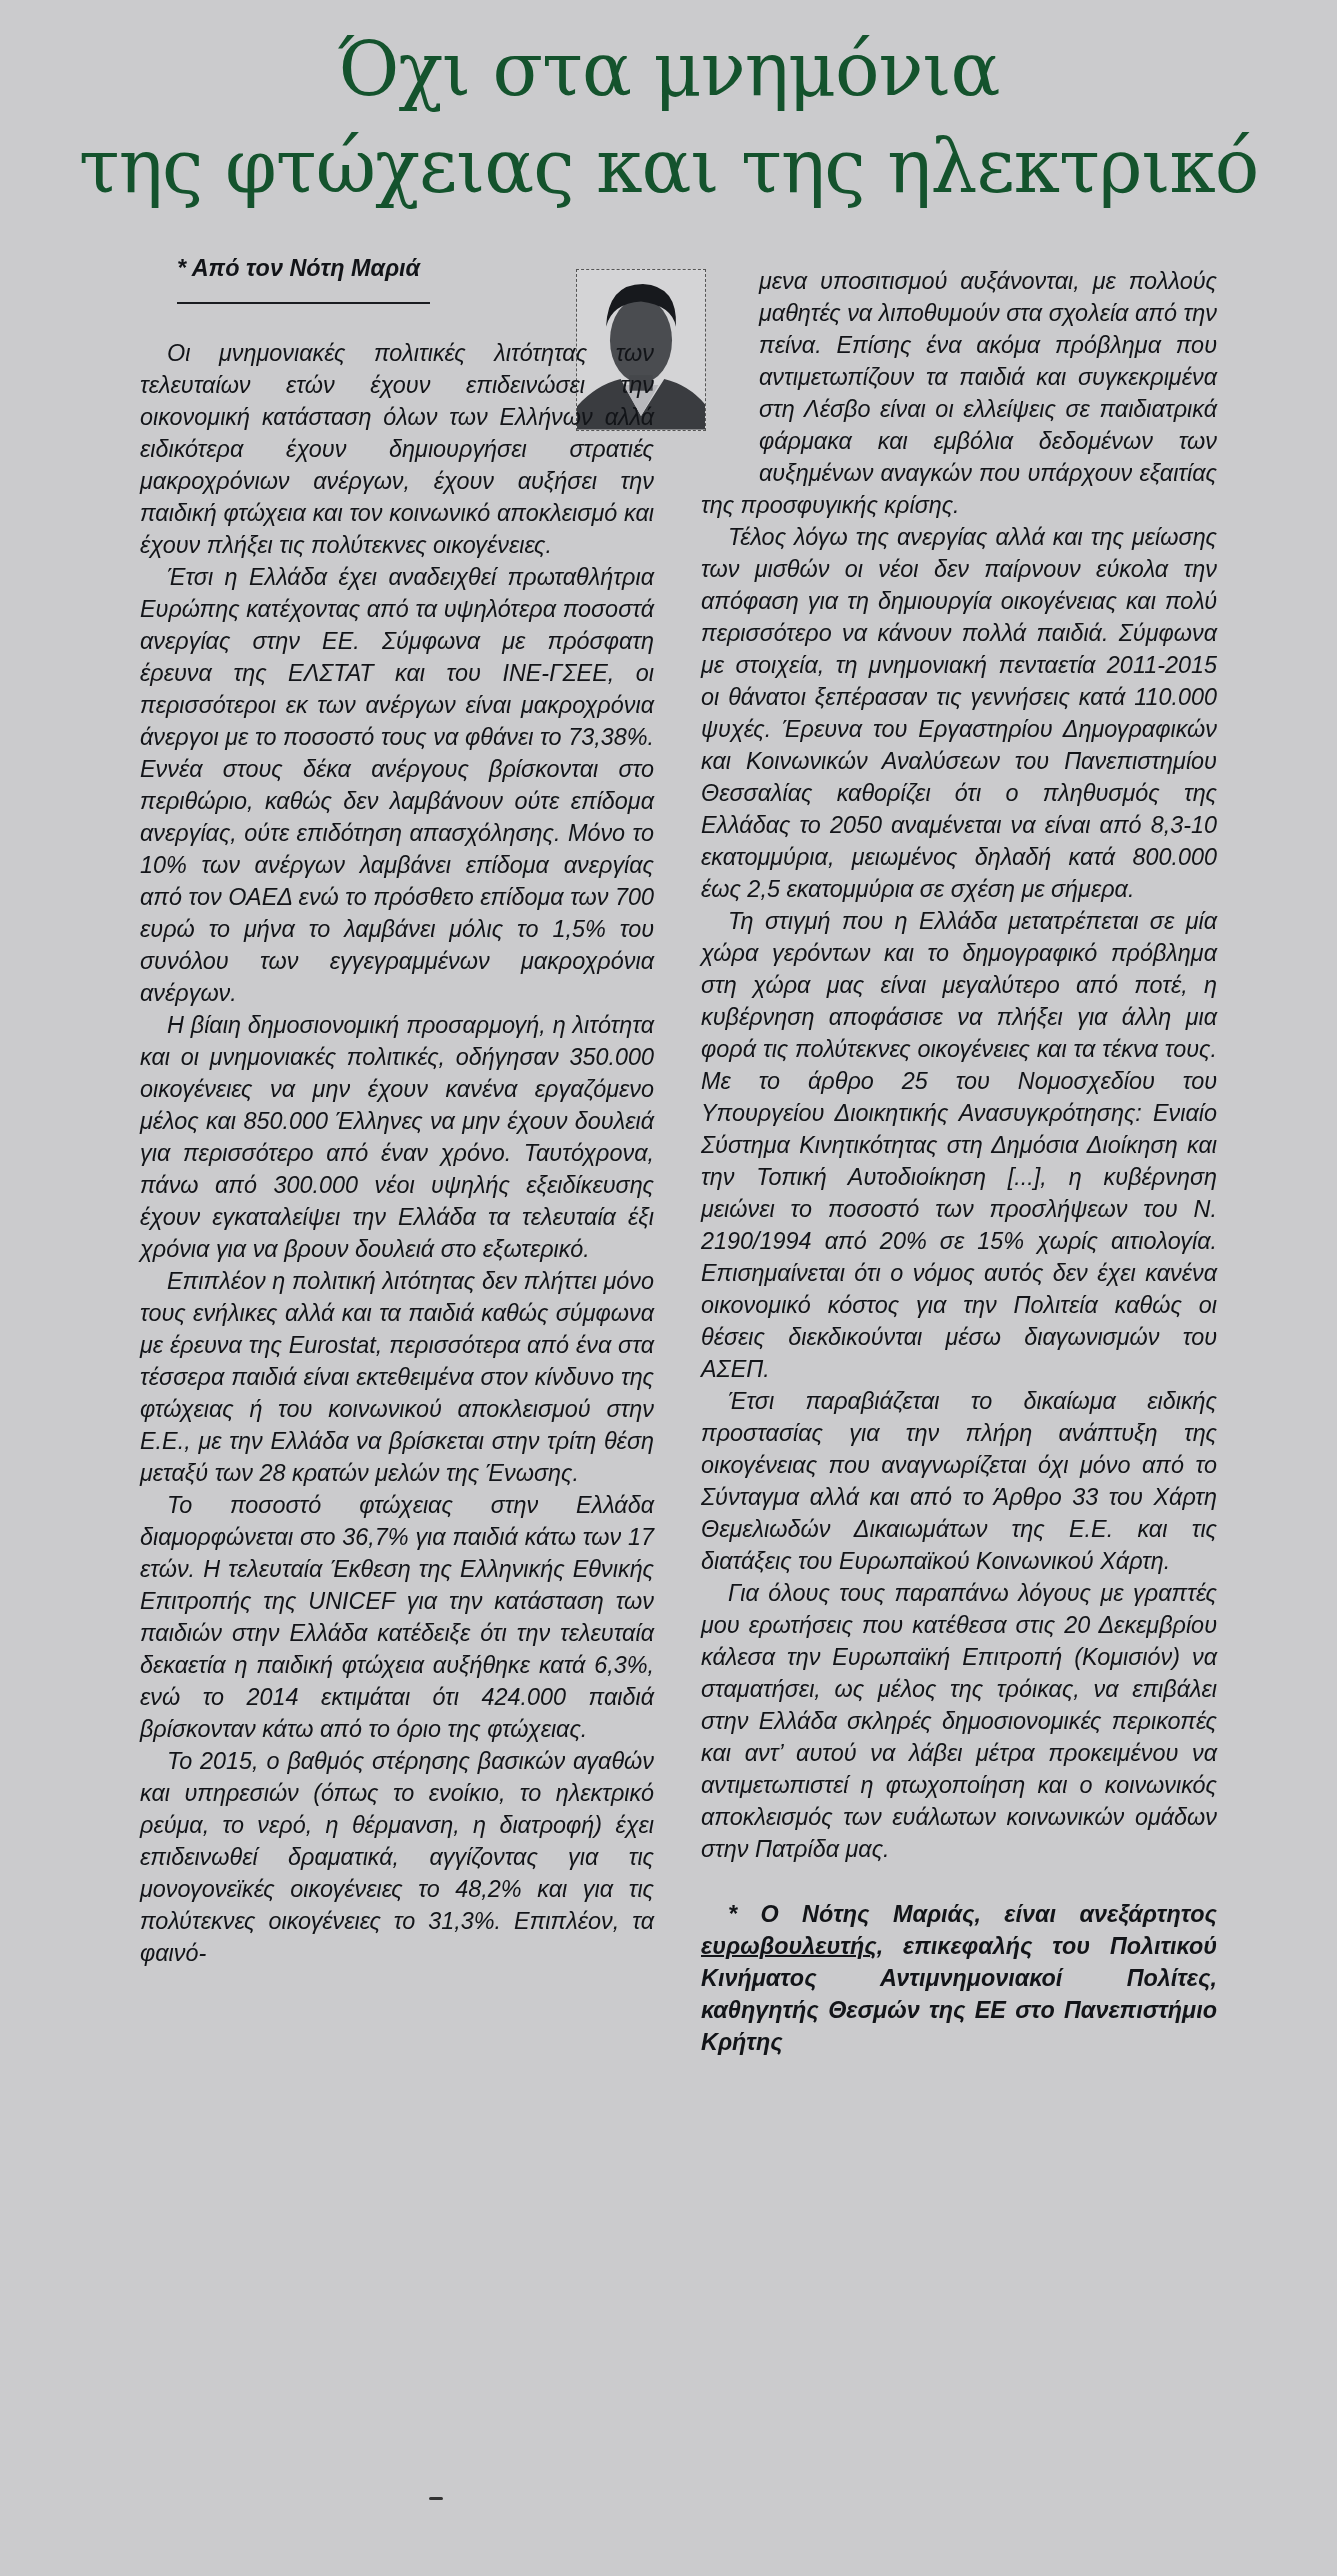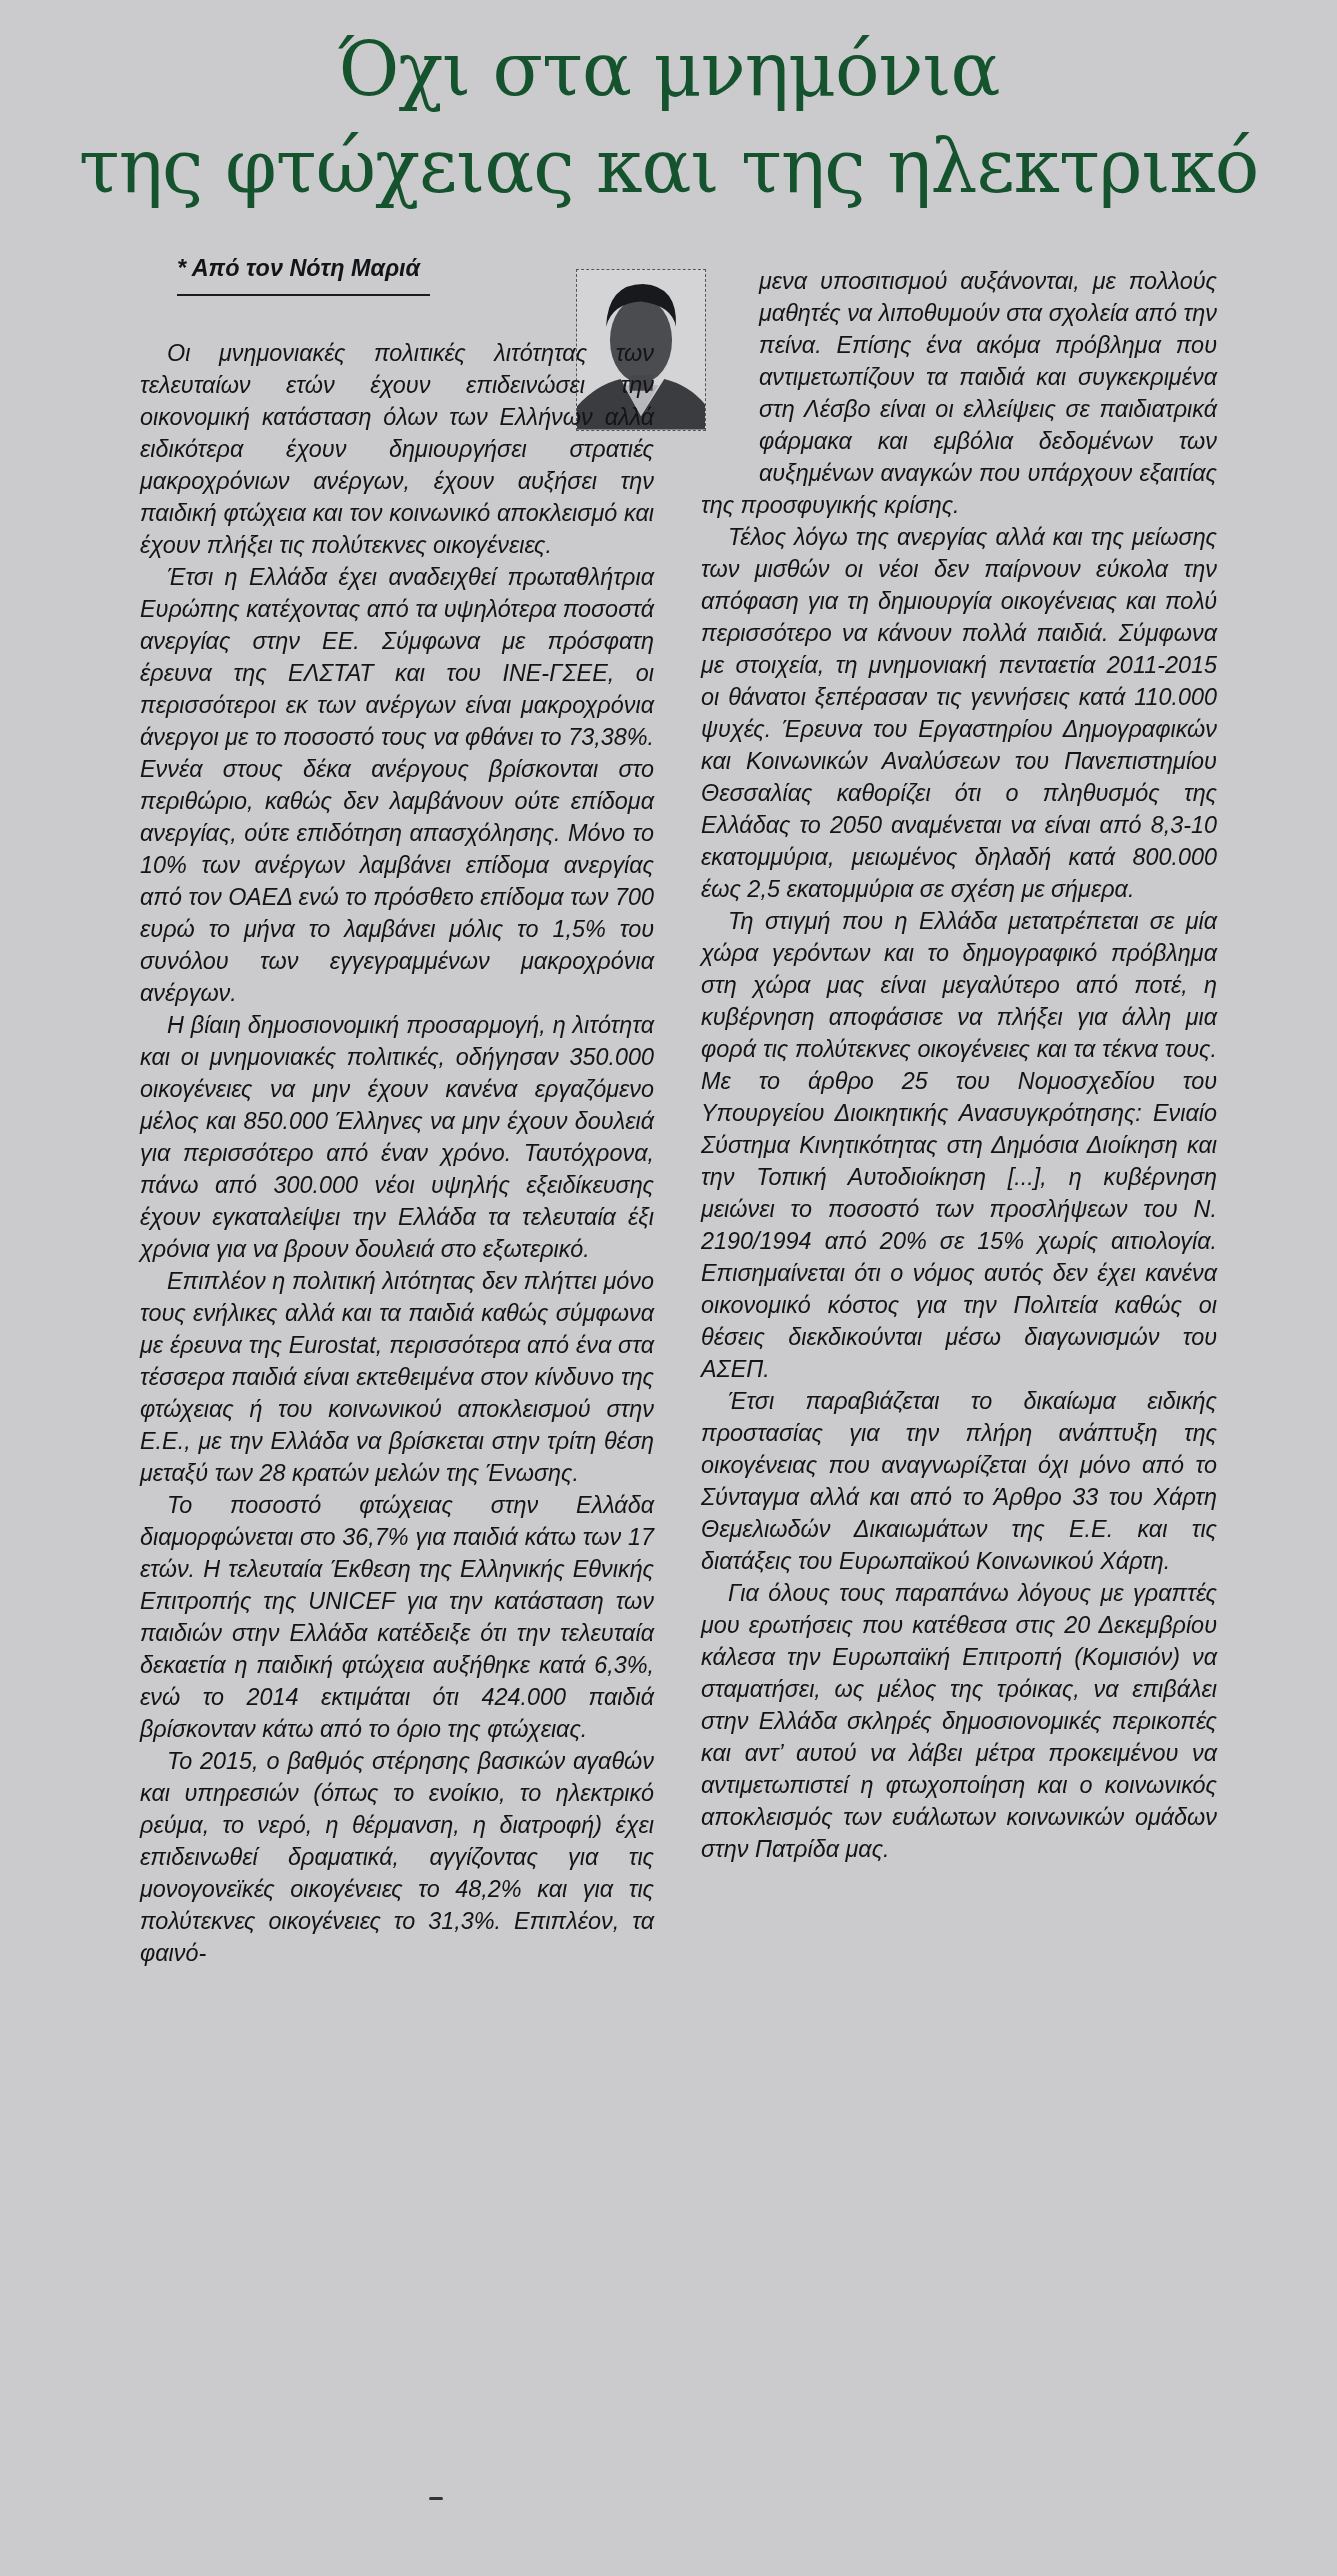--- a/index.html
+++ b/index.html
@@ -24,21 +24,21 @@
     color: #14532d;
   }
   .headline .line { display: block; }
   .byline {
     position: absolute;
     left: 177px; top: 255px;
     width: 253px;
     font-size: 23.4px;
     font-weight: bold;
     font-style: italic;
-    padding-bottom: 12px;
+    padding-bottom: 20px;
     border-bottom: 2.9px solid #1a1c20;
   }
   .photo {
     position: absolute;
     left: 576px; top: 269px;
     width: 128px; height: 160px;
     border: 1px dashed #555;
     background: #d6d6d8;
     overflow: hidden;
   }
@@ -102,16 +102,19 @@
   <p>Το 2015, ο βαθμός στέρησης βασικών αγαθών και υπηρεσιών (όπως το ενοίκιο, το ηλεκτρικό ρεύμα, το νερό, η θέρμανση, η διατροφή) έχει επιδεινωθεί δραματικά, αγγίζοντας για τις μονογονεϊκές οικογένειες το 48,2% και για τις πολύτεκνες οικογένειες το 31,3%. Επιπλέον, τα φαινό-</p>
 </div>
 
 <div class="col col-right">
   <div class="float-space"></div>
   <p style="text-indent:0">μενα υποσιτισμού αυξάνονται, με πολλούς μαθητές να λιποθυμούν στα σχολεία από την πείνα. Επίσης ένα ακόμα πρόβλημα που αντιμετωπίζουν τα παιδιά και συγκεκριμένα στη Λέσβο είναι οι ελλείψεις σε παιδιατρικά φάρμακα και εμβόλια δεδομένων των αυξημένων αναγκών που υπάρχουν εξαιτίας της προσφυγικής κρίσης.</p>
   <p>Τέλος λόγω της ανεργίας αλλά και της μείωσης των μισθών οι νέοι δεν παίρνουν εύκολα την απόφαση για τη δημιουργία οικογένειας και πολύ περισσότερο να κάνουν πολλά παιδιά. Σύμφωνα με στοιχεία, τη μνημονιακή πενταετία 2011-2015 οι θάνατοι ξεπέρασαν τις γεννήσεις κατά 110.000 ψυχές. Έρευνα του Εργαστηρίου Δημογραφικών και Κοινωνικών Αναλύσεων του Πανεπιστημίου Θεσσαλίας καθορίζει ότι ο πληθυσμός της Ελλάδας το 2050 αναμένεται να είναι από 8,3-10 εκατομμύρια, μειωμένος δηλαδή κατά 800.000 έως 2,5 εκατομμύρια σε σχέση με σήμερα.</p>
   <p>Τη στιγμή που η Ελλάδα μετατρέπεται σε μία χώρα γερόντων και το δημογραφικό πρόβλημα στη χώρα μας είναι μεγαλύτερο από ποτέ, η κυβέρνηση αποφάσισε να πλήξει για άλλη μια φορά τις πολύτεκνες οικογένειες και τα τέκνα τους. Με το άρθρο 25 του Νομοσχεδίου του Υπουργείου Διοικητικής Ανασυγκρότησης: Ενιαίο Σύστημα Κινητικότητας στη Δημόσια Διοίκηση και την Τοπική Αυτοδιοίκηση [...], η κυβέρνηση μειώνει το ποσοστό των προσλήψεων του Ν. 2190/1994 από 20% σε 15% χωρίς αιτιολογία. Επισημαίνεται ότι ο νόμος αυτός δεν έχει κανένα οικονομικό κόστος για την Πολιτεία καθώς οι θέσεις διεκδικούνται μέσω διαγωνισμών του ΑΣΕΠ.</p>
   <p>Έτσι παραβιάζεται το δικαίωμα ειδικής προστασίας για την πλήρη ανάπτυξη της οικογένειας που αναγνωρίζεται όχι μόνο από το Σύνταγμα αλλά και από το Άρθρο 33 του Χάρτη Θεμελιωδών Δικαιωμάτων της Ε.Ε. και τις διατάξεις του Ευρωπαϊκού Κοινωνικού Χάρτη.</p>
   <p>Για όλους τους παραπάνω λόγους με γραπτές μου ερωτήσεις που κατέθεσα στις 20 Δεκεμβρίου κάλεσα την Ευρωπαϊκή Επιτροπή (Κομισιόν) να σταματήσει, ως μέλος της τρόικας, να επιβάλει στην Ελλάδα σκληρές δημοσιονομικές περικοπές και αντ’ αυτού να λάβει μέτρα προκειμένου να αντιμετωπιστεί η φτωχοποίηση και ο κοινωνικός αποκλεισμός των ευάλωτων κοινωνικών ομάδων στην Πατρίδα μας.</p>
+  <p class="author-note">
+    <span>* Ο Νότης Μαριάς, είναι ανεξάρτητος </span><span class="ul">ευρωβουλευτής</span><span>, επικεφαλής του Πολιτικού Κινήματος Αντιμνημονιακοί Πολίτες, καθηγητής Θεσμών της ΕΕ στο Πανεπιστήμιο Κρήτης</span>
+  </p>
 </div>
 
 <div class="dash-mark"></div>
 
 
 </body></html>

